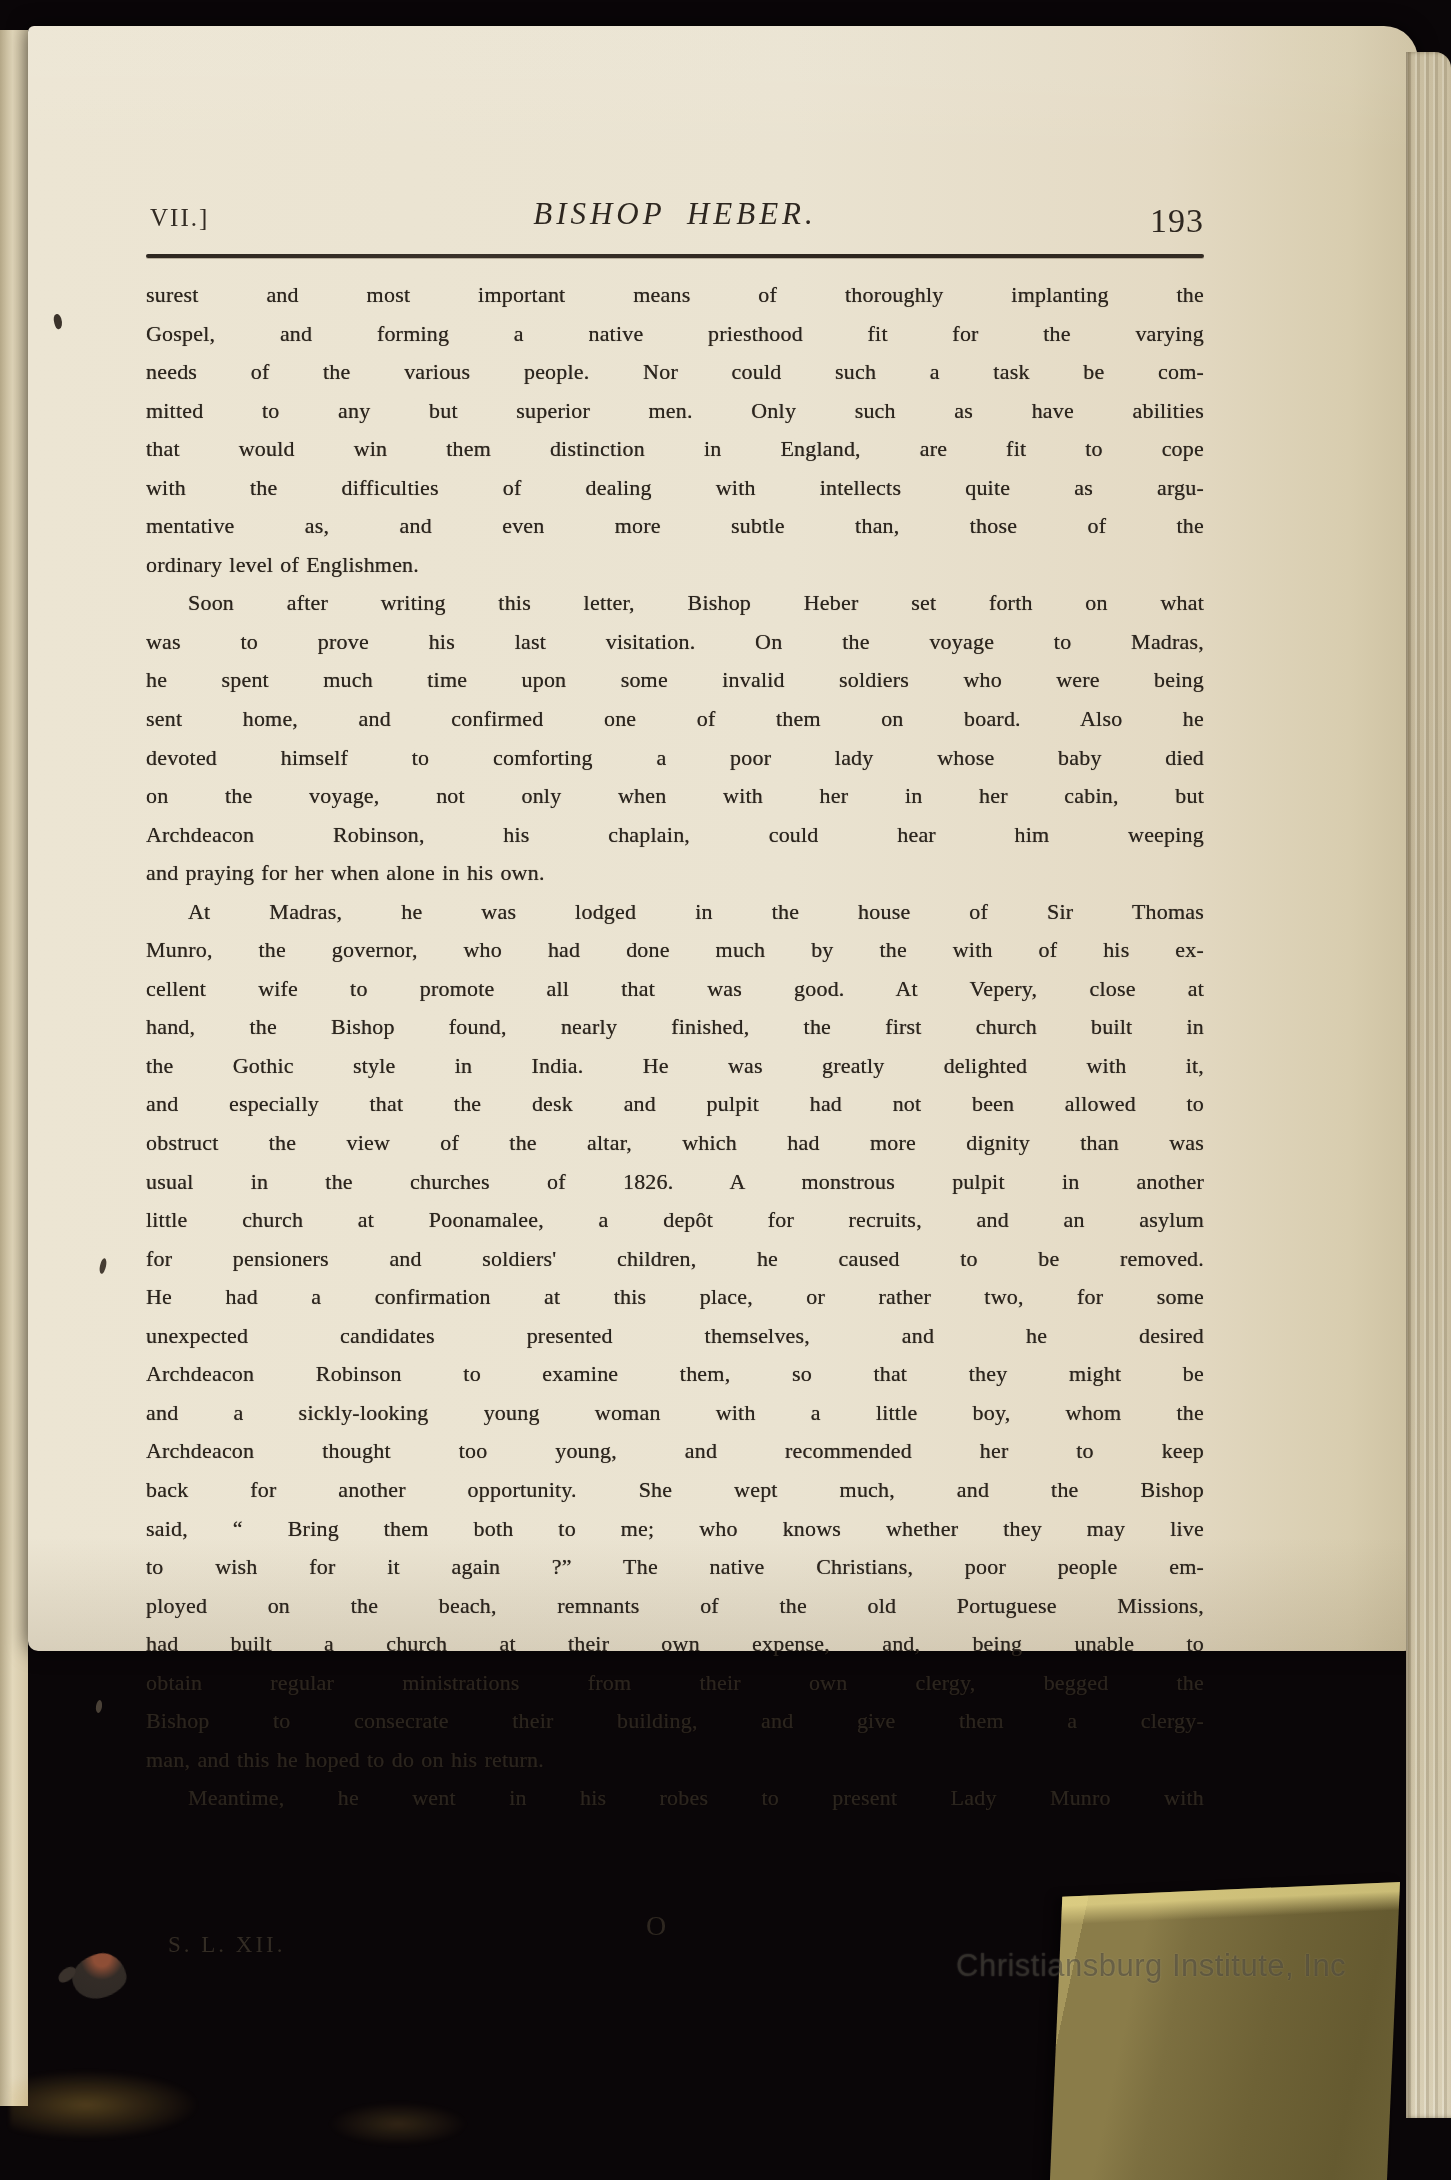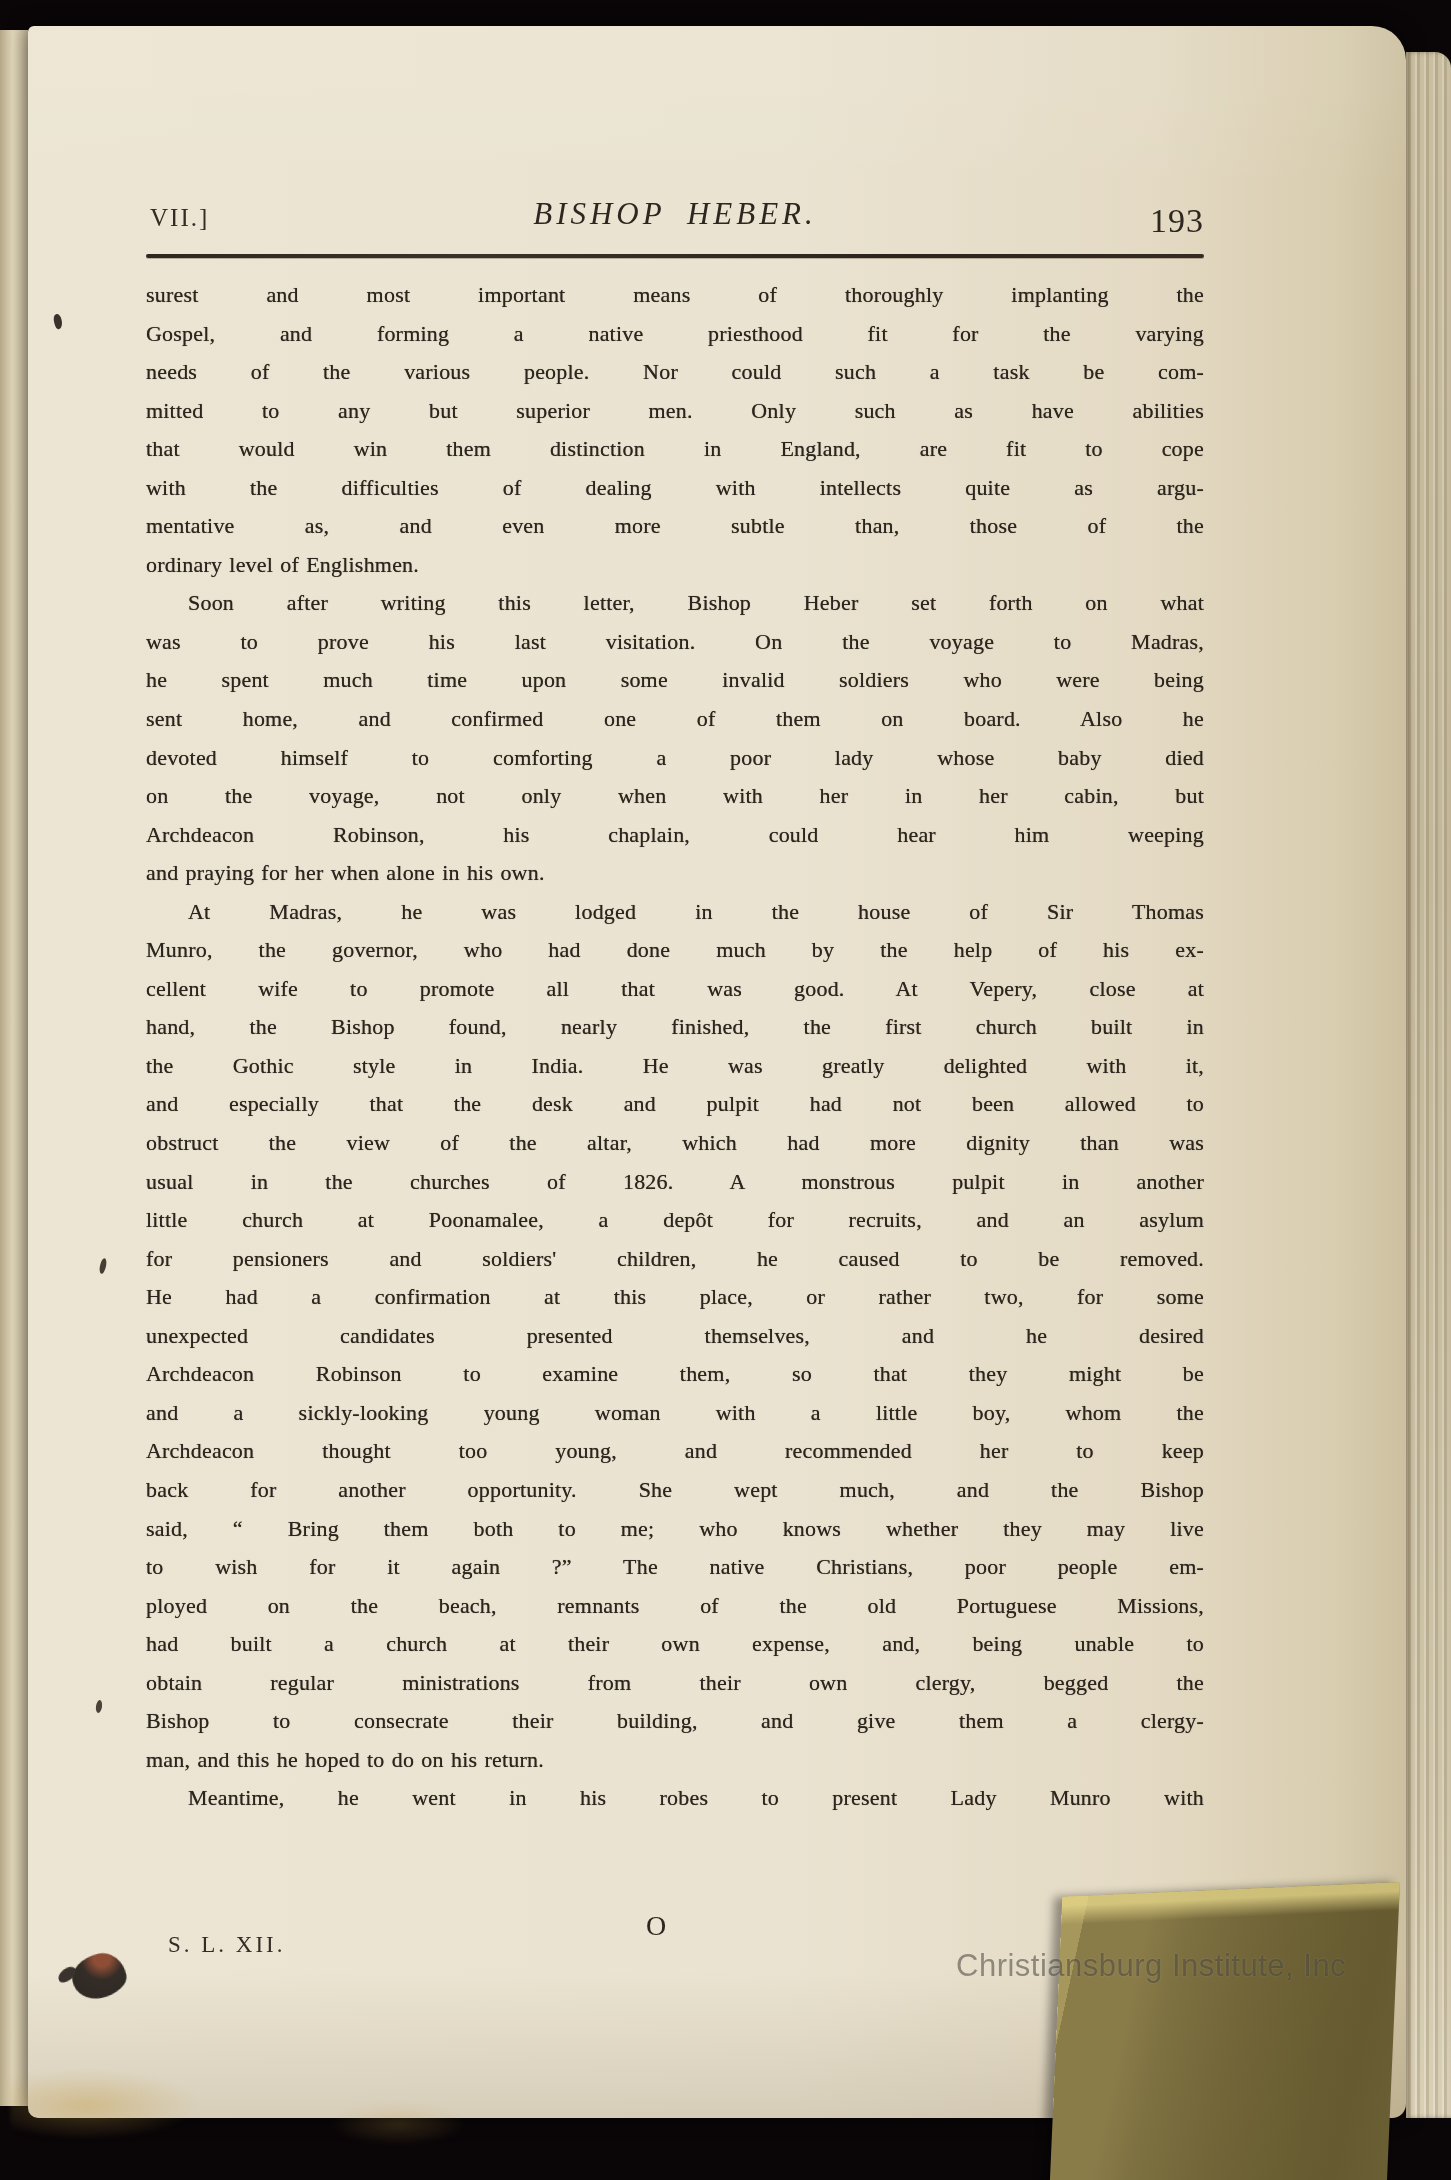--- a/index.html
+++ b/index.html
@@ -13,28 +13,29 @@
   .scan{position:absolute;inset:0;}
 
   
   .edge-left{
     position:absolute;left:0;top:30px;width:28px;height:2076px;
     background:linear-gradient(90deg,#b4a787 0%,#e3d8bb 45%,#d2c5a5 100%);
   }
 
   
   .page{
-    position:absolute;left:28px;top:26px;width:1378px;height:2092px;
+    position:absolute;left:28px;top:26px;width:1378px;height:1625px;
     border-radius:6px 34px 14px 10px;
     background:
       linear-gradient(180deg,rgba(255,255,255,0.06) 0 3%,rgba(0,0,0,0) 8%),
       linear-gradient(180deg,rgba(0,0,0,0) 93%,rgba(110,92,60,0.16) 100%),
       linear-gradient(90deg,#ece5d3 0%,#eae3d1 55%,#e4dac4 82%,#d8cdaf 95%,#ccc0a0 100%);
     box-shadow:0 0 20px rgba(0,0,0,0.65);
     z-index:1;
+    padding-left:12px;
   }
 
   
   .edge-right{
     position:absolute;left:1406px;top:52px;width:45px;height:2066px;
     border-radius:0 16px 0 0;
     background:
       repeating-linear-gradient(90deg,
         rgba(255,255,255,0.16) 0 2px,
         rgba(108,93,64,0.24) 2px 5px,
@@ -169,21 +170,21 @@
           <div class="line flush">ordinary level of Englishmen.</div>
           <div class="line indent">Soon after writing this letter, Bishop Heber set forth on what</div>
           <div class="line">was to prove his last visitation.  On the voyage to Madras,</div>
           <div class="line">he spent much time upon some invalid soldiers who were being</div>
           <div class="line">sent home, and confirmed one of them on board.  Also he</div>
           <div class="line">devoted himself to comforting a poor lady whose baby died</div>
           <div class="line">on the voyage, not only when with her in her cabin, but</div>
           <div class="line">Archdeacon Robinson, his chaplain, could hear him weeping</div>
           <div class="line flush">and praying for her when alone in his own.</div>
           <div class="line indent">At Madras, he was lodged in the house of Sir Thomas</div>
-          <div class="line">Munro, the governor, who had done much by the help of his ex-</div>
+          <div class="line">Munro, the governor, who had done much by the with of his ex-</div>
           <div class="line">cellent wife to promote all that was good.  At Vepery, close at</div>
           <div class="line">hand, the Bishop found, nearly finished, the first church built in</div>
           <div class="line">the Gothic style in India.  He was greatly delighted with it,</div>
           <div class="line">and especially that the desk and pulpit had not been allowed to</div>
           <div class="line">obstruct the view of the altar, which had more dignity than was</div>
           <div class="line">usual in the churches of 1826.  A monstrous pulpit in another</div>
           <div class="line">little church at Poonamalee, a depôt for recruits, and an asylum</div>
           <div class="line">for pensioners and soldiers' children, he caused to be removed.</div>
           <div class="line">He had a confirmation at this place, or rather two, for some</div>
           <div class="line">unexpected candidates presented themselves, and he desired</div>

